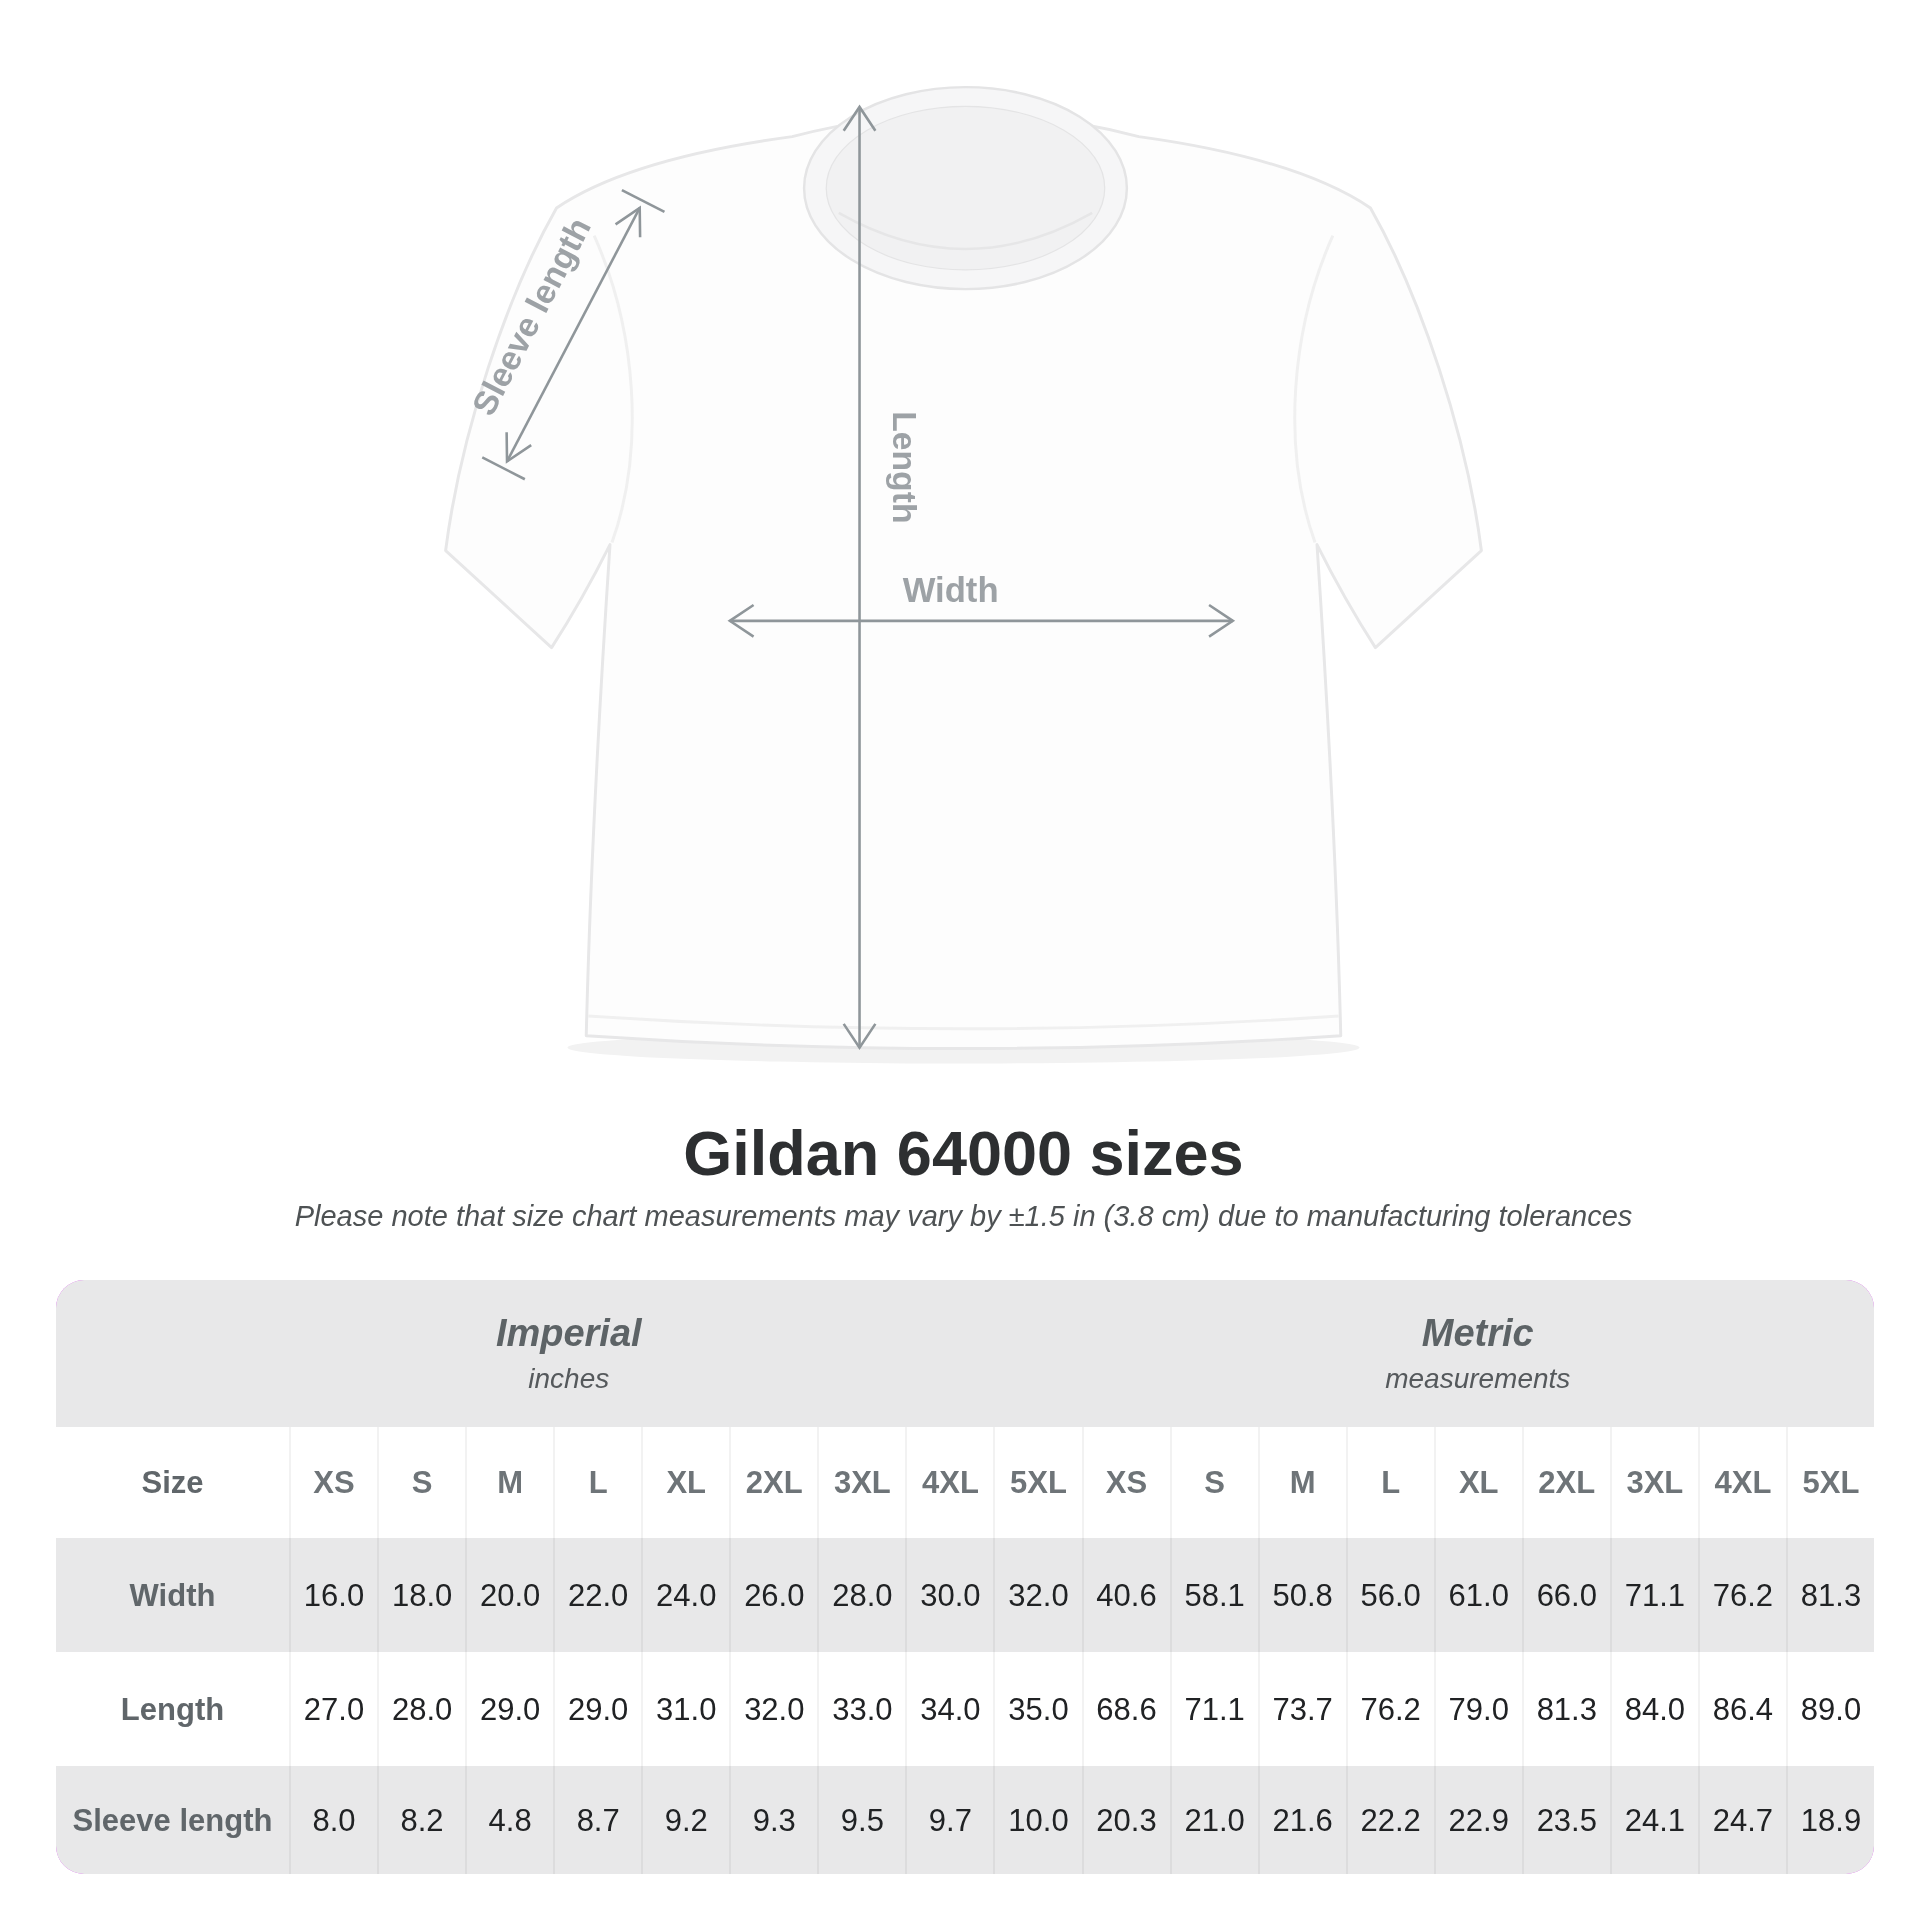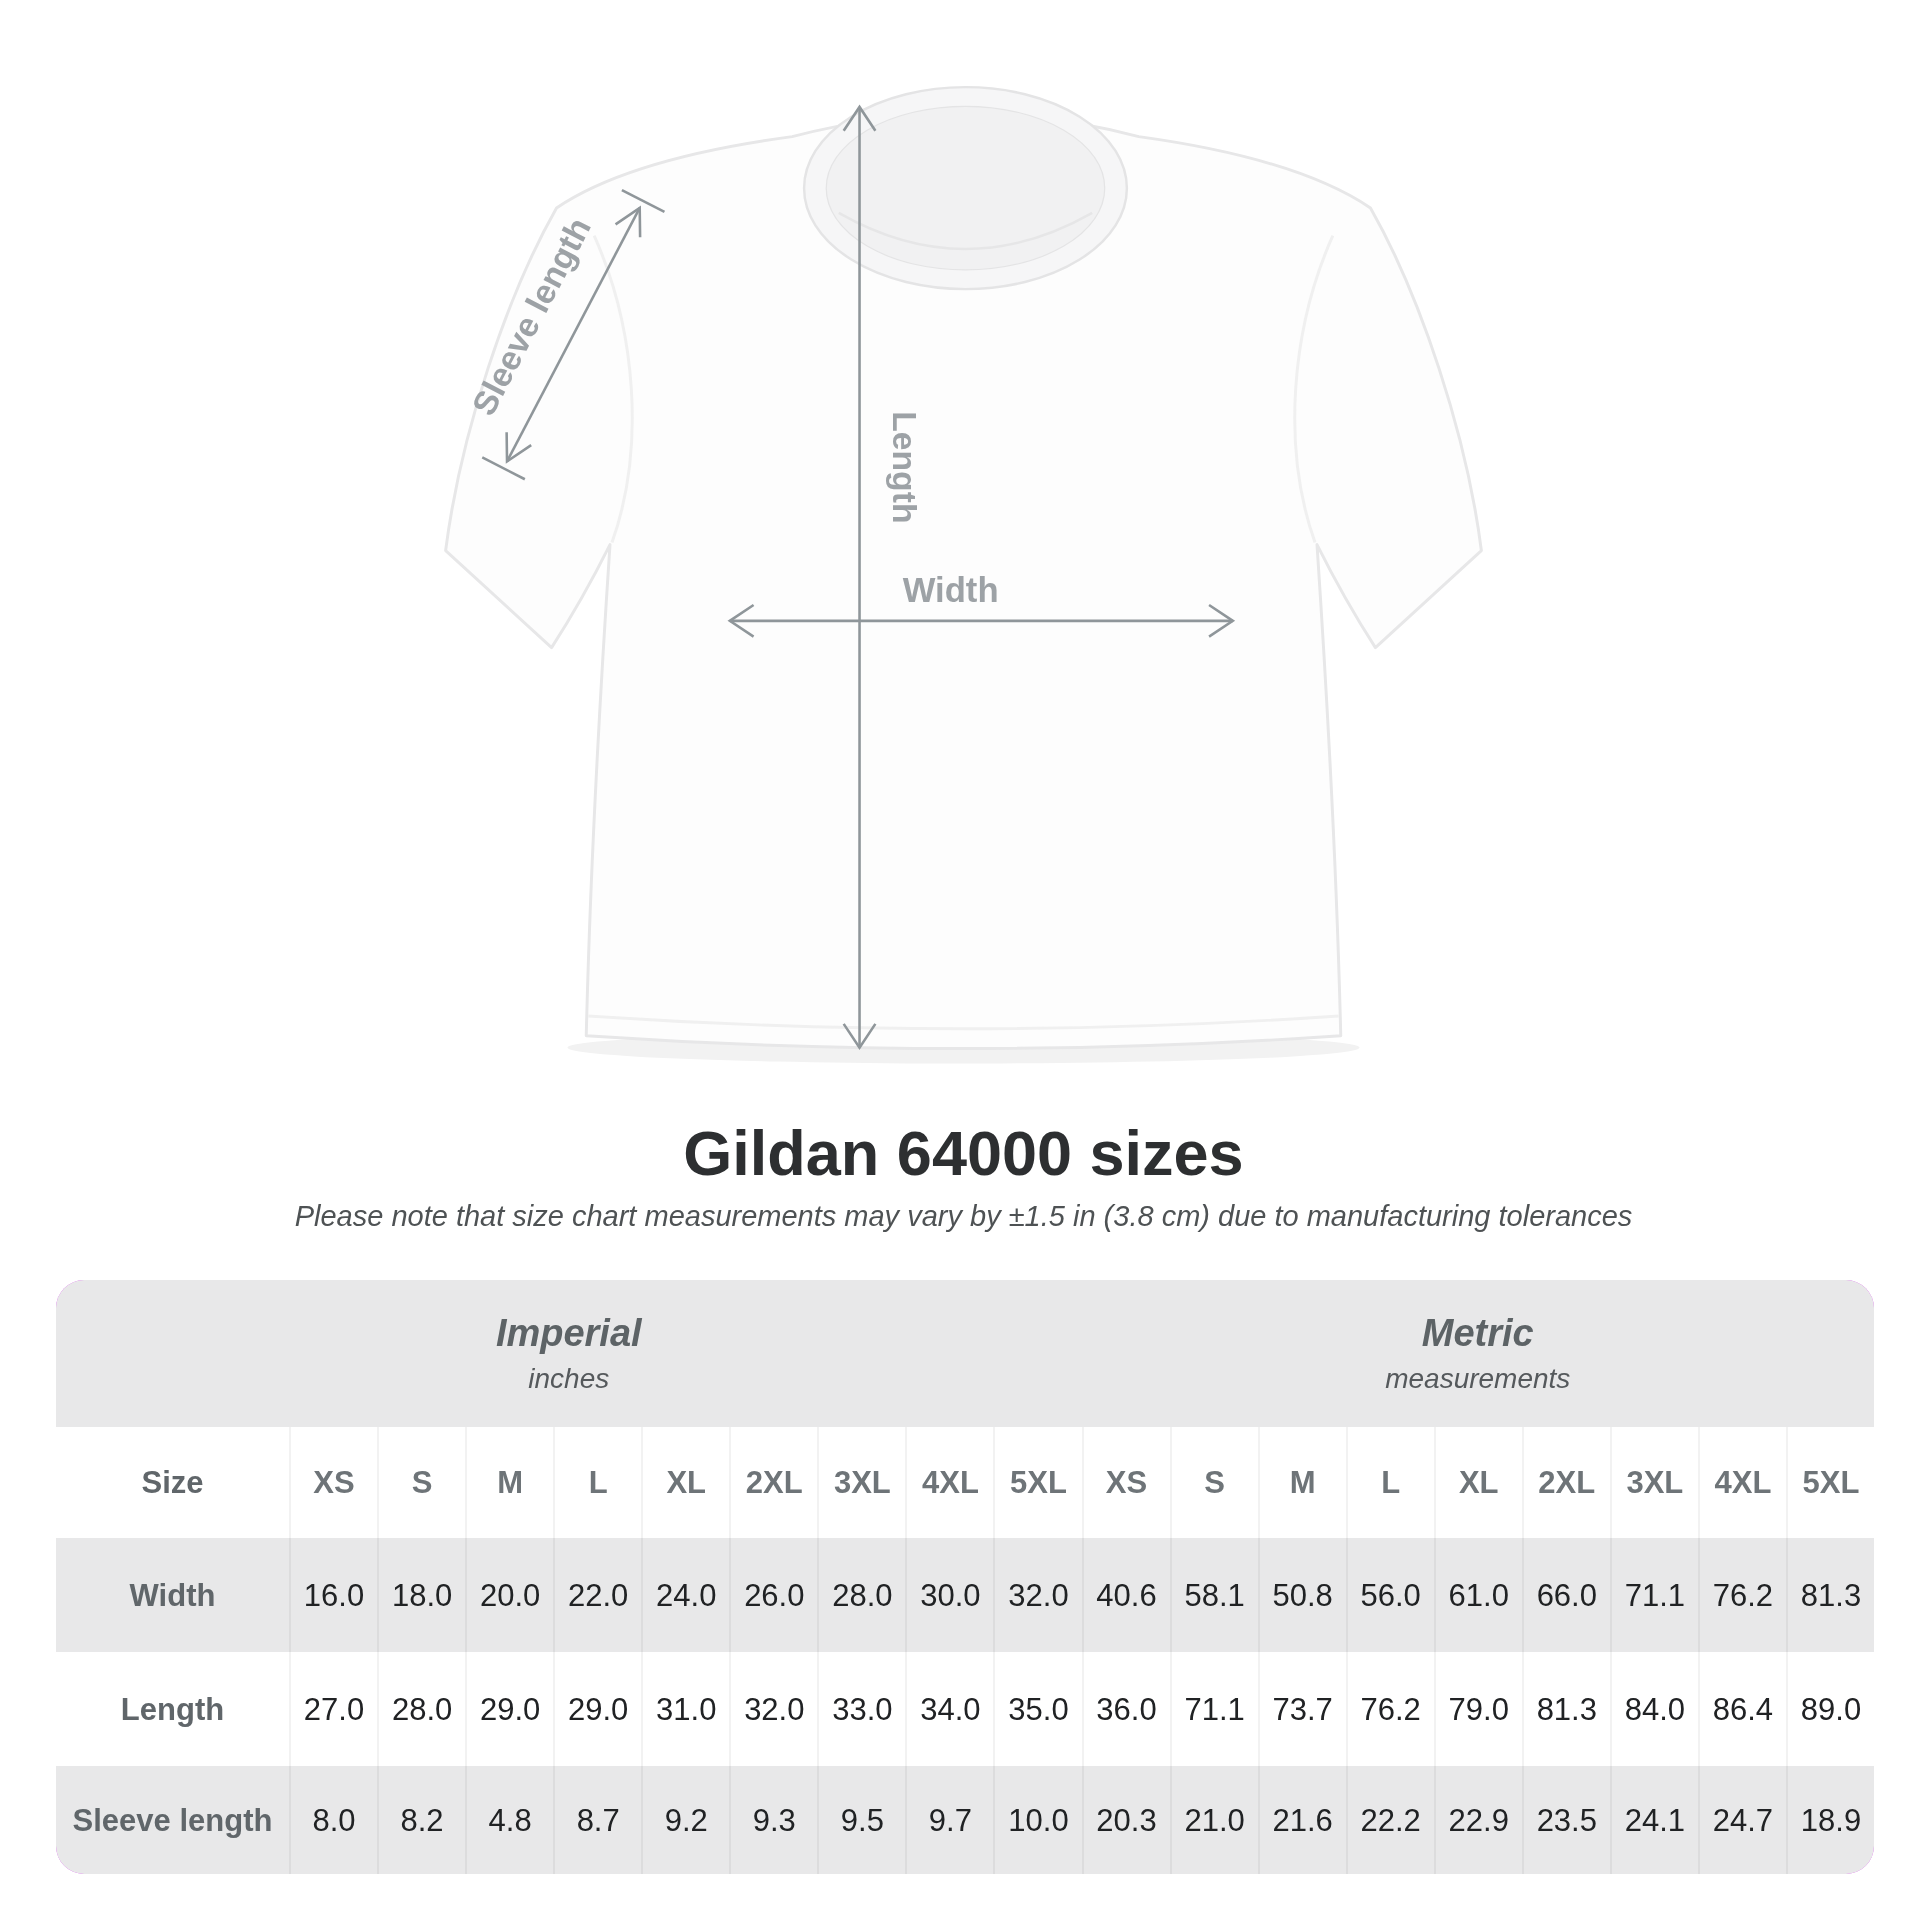--- a/index.html
+++ b/index.html
@@ -160,21 +160,21 @@
           <div class="tcell label-cell">Length</div>
           <div class="tcell value-cell">27.0</div>
           <div class="tcell value-cell">28.0</div>
           <div class="tcell value-cell">29.0</div>
           <div class="tcell value-cell">29.0</div>
           <div class="tcell value-cell">31.0</div>
           <div class="tcell value-cell">32.0</div>
           <div class="tcell value-cell">33.0</div>
           <div class="tcell value-cell">34.0</div>
           <div class="tcell value-cell">35.0</div>
-          <div class="tcell value-cell">36.0</div>
+          <div class="tcell value-cell">68.6</div>
           <div class="tcell value-cell">71.1</div>
           <div class="tcell value-cell">73.7</div>
           <div class="tcell value-cell">76.2</div>
           <div class="tcell value-cell">79.0</div>
           <div class="tcell value-cell">81.3</div>
           <div class="tcell value-cell">84.0</div>
           <div class="tcell value-cell">86.4</div>
           <div class="tcell value-cell">89.0</div>
         </div>
         <div class="trow">

